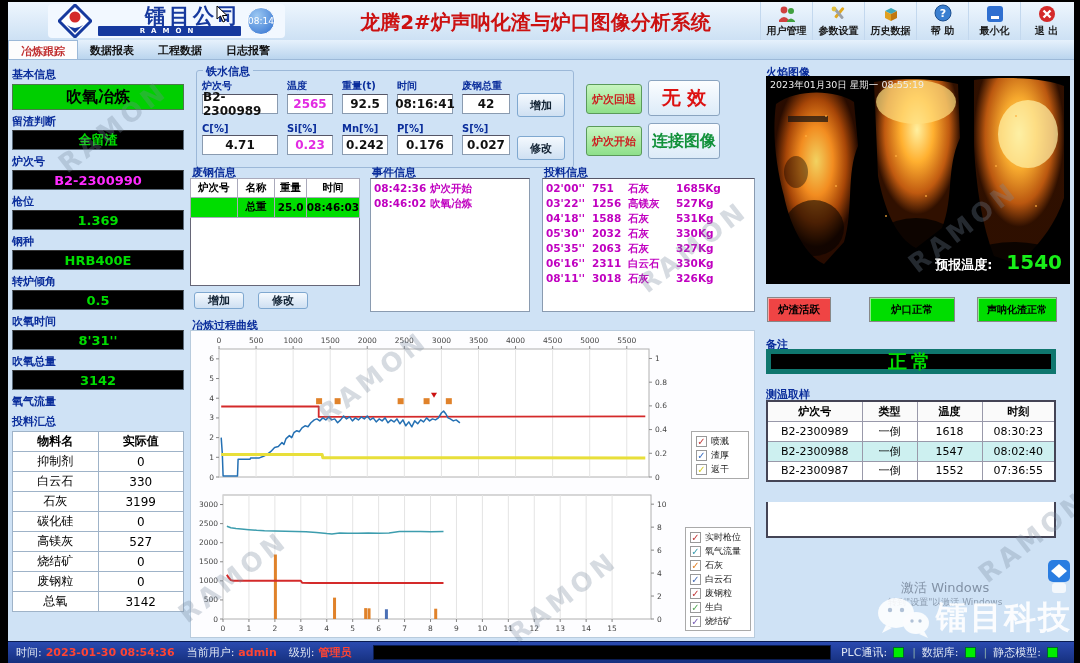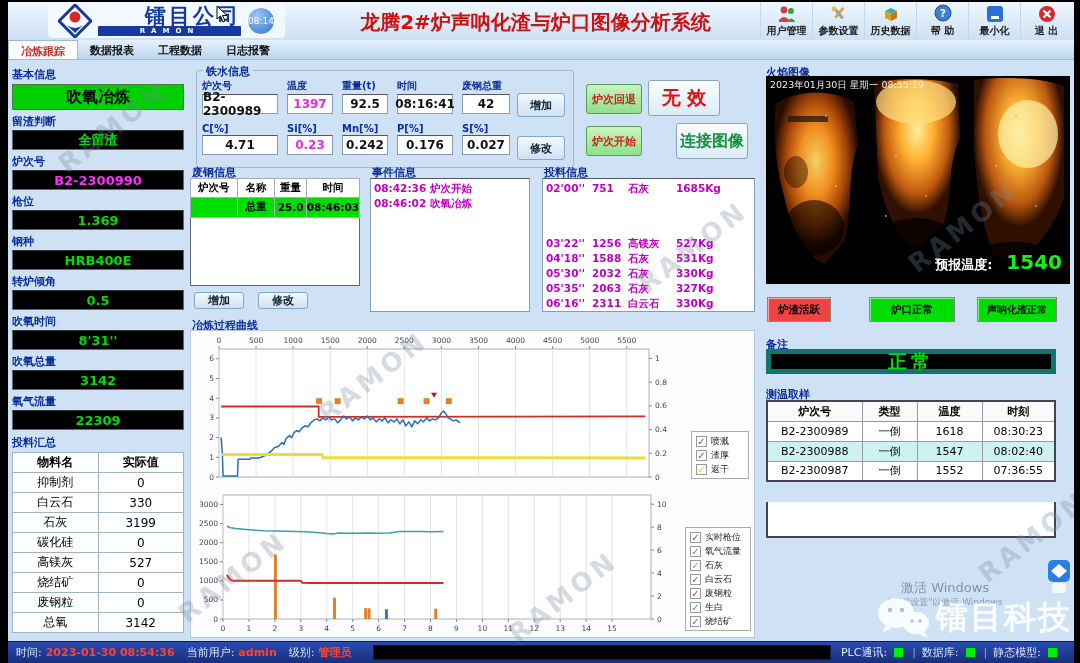--- a/index.html
+++ b/index.html
@@ -210,21 +210,20 @@
     <div class="blk">1.369</div>
     <div class="fld-label">钢种</div>
     <div class="blk">HRB400E</div>
     <div class="fld-label">转炉倾角</div>
     <div class="blk">0.5</div>
     <div class="fld-label">吹氧时间</div>
     <div class="blk">8'31''</div>
     <div class="fld-label">吹氧总量</div>
     <div class="blk">3142</div>
     <div class="fld-label">氧气流量</div>
-    <div class="blk">22309</div>
 
     <div class="sec-label" style="margin-top:5px;">投料汇总</div>
     <table class="mat">
       <tbody>
           <tr>
             <th>物料名</th>
           <th>实际值</th>
           </tr>
       <tr>
             <td>抑制剂</td>
@@ -266,21 +265,21 @@
 
     <div class="groupbox hm">
       <div class="gb-label">铁水信息</div>
       <div class="hm-row" style="top:8px;">
         <div class="hm-field" style="width:76px;">
             <div class="hm-lab">炉次号</div>
           <div class="hm-val">B2-2300989</div>
           </div>
         <div class="hm-field" style="width:46px;">
             <div class="hm-lab">温度</div>
-          <div class="hm-val magenta">1397</div>
+          <div class="hm-val magenta">2565</div>
           </div>
         <div class="hm-field" style="width:46px;">
             <div class="hm-lab">重量(t)</div>
           <div class="hm-val">92.5</div>
           </div>
         <div class="hm-field" style="width:56px;">
             <div class="hm-lab">时间</div>
           <div class="hm-val">08:16:41</div>
           </div>
         <div class="hm-field" style="width:48px;">
@@ -310,21 +309,21 @@
             <div class="hm-lab">S[%]</div>
           <div class="hm-val">0.027</div>
           </div>
       </div>
       <div class="btn" style="position:absolute;right:8px;top:65px;width:48px;height:24px;">修改</div>
     </div>
 
     <div class="ctl-green" style="left:398px;top:22px;width:56px;height:30px;">炉次回退</div>
     <div class="ctl-big" style="left:460px;top:18px;width:72px;height:36px;color:#dd1111;font-size:19px;">无  效</div>
     <div class="ctl-green" style="left:398px;top:64px;width:56px;height:30px;">炉次开始</div>
-    <div class="ctl-big" style="left:460px;top:61px;width:72px;height:36px;color:#11913a;font-size:16px;margin-left:28px;">连接图像</div>
+    <div class="ctl-big" style="left:460px;top:61px;width:72px;height:36px;color:#11913a;font-size:16px;">连接图像</div>
 
     <div class="sec-label" style="position:absolute;left:4px;top:100px;">废钢信息</div>
     <table class="scrap">
       <tbody>
           <tr>
         <th style="width:52px;">炉次号</th>
         <th style="width:42px;">名称</th>
         <th style="width:32px;">重量</th>
         <th>时间</th>
       </tr>
@@ -346,21 +345,21 @@
     <div class="listbox" style="left:182px;top:116px;width:160px;height:134px;">
       <div class="mg">
         <span>08:42:36</span> <span>炉次开始</span></div>
       <div class="mg">
         <span>08:46:02</span> <span>吹氧冶炼</span></div>
     </div>
 
     <div class="sec-label" style="position:absolute;left:356px;top:100px;">投料信息</div>
     <div class="listbox" style="left:354px;top:116px;width:213px;height:134px;">
       <div class="mg"><span style="display:inline-block;width:46px;">02'00''</span><span style="display:inline-block;width:36px;">751</span><span style="display:inline-block;width:48px;">石灰</span><span>1685Kg</span></div>
-      <div class="mg"><span style="display:inline-block;width:46px;margin-top:40px;">03'22''</span><span style="display:inline-block;width:36px;">1256</span><span style="display:inline-block;width:48px;">高镁灰</span><span>527Kg</span></div>
+      <div class="mg"><span style="display:inline-block;width:46px;">03'22''</span><span style="display:inline-block;width:36px;">1256</span><span style="display:inline-block;width:48px;">高镁灰</span><span>527Kg</span></div>
       <div class="mg"><span style="display:inline-block;width:46px;">04'18''</span><span style="display:inline-block;width:36px;">1588</span><span style="display:inline-block;width:48px;">石灰</span><span>531Kg</span></div>
       <div class="mg"><span style="display:inline-block;width:46px;">05'30''</span><span style="display:inline-block;width:36px;">2032</span><span style="display:inline-block;width:48px;">石灰</span><span>330Kg</span></div>
       <div class="mg"><span style="display:inline-block;width:46px;">05'35''</span><span style="display:inline-block;width:36px;">2063</span><span style="display:inline-block;width:48px;">石灰</span><span>327Kg</span></div>
       <div class="mg"><span style="display:inline-block;width:46px;">06'16''</span><span style="display:inline-block;width:36px;">2311</span><span style="display:inline-block;width:48px;">白云石</span><span>330Kg</span></div>
       <div class="mg"><span style="display:inline-block;width:46px;">08'11''</span><span style="display:inline-block;width:36px;">3018</span><span style="display:inline-block;width:48px;">石灰</span><span>326Kg</span></div>
     </div>
 
     <div class="sec-label" style="position:absolute;left:4px;top:253px;">冶炼过程曲线</div>
     <div class="chart-panel">
       <svg id="chart1" width="492" height="152" style="position:absolute;left:2px;top:2px;">

